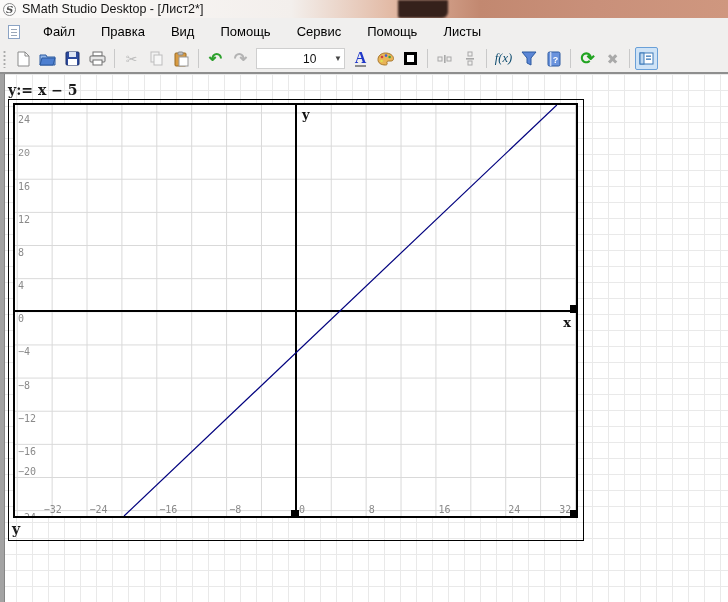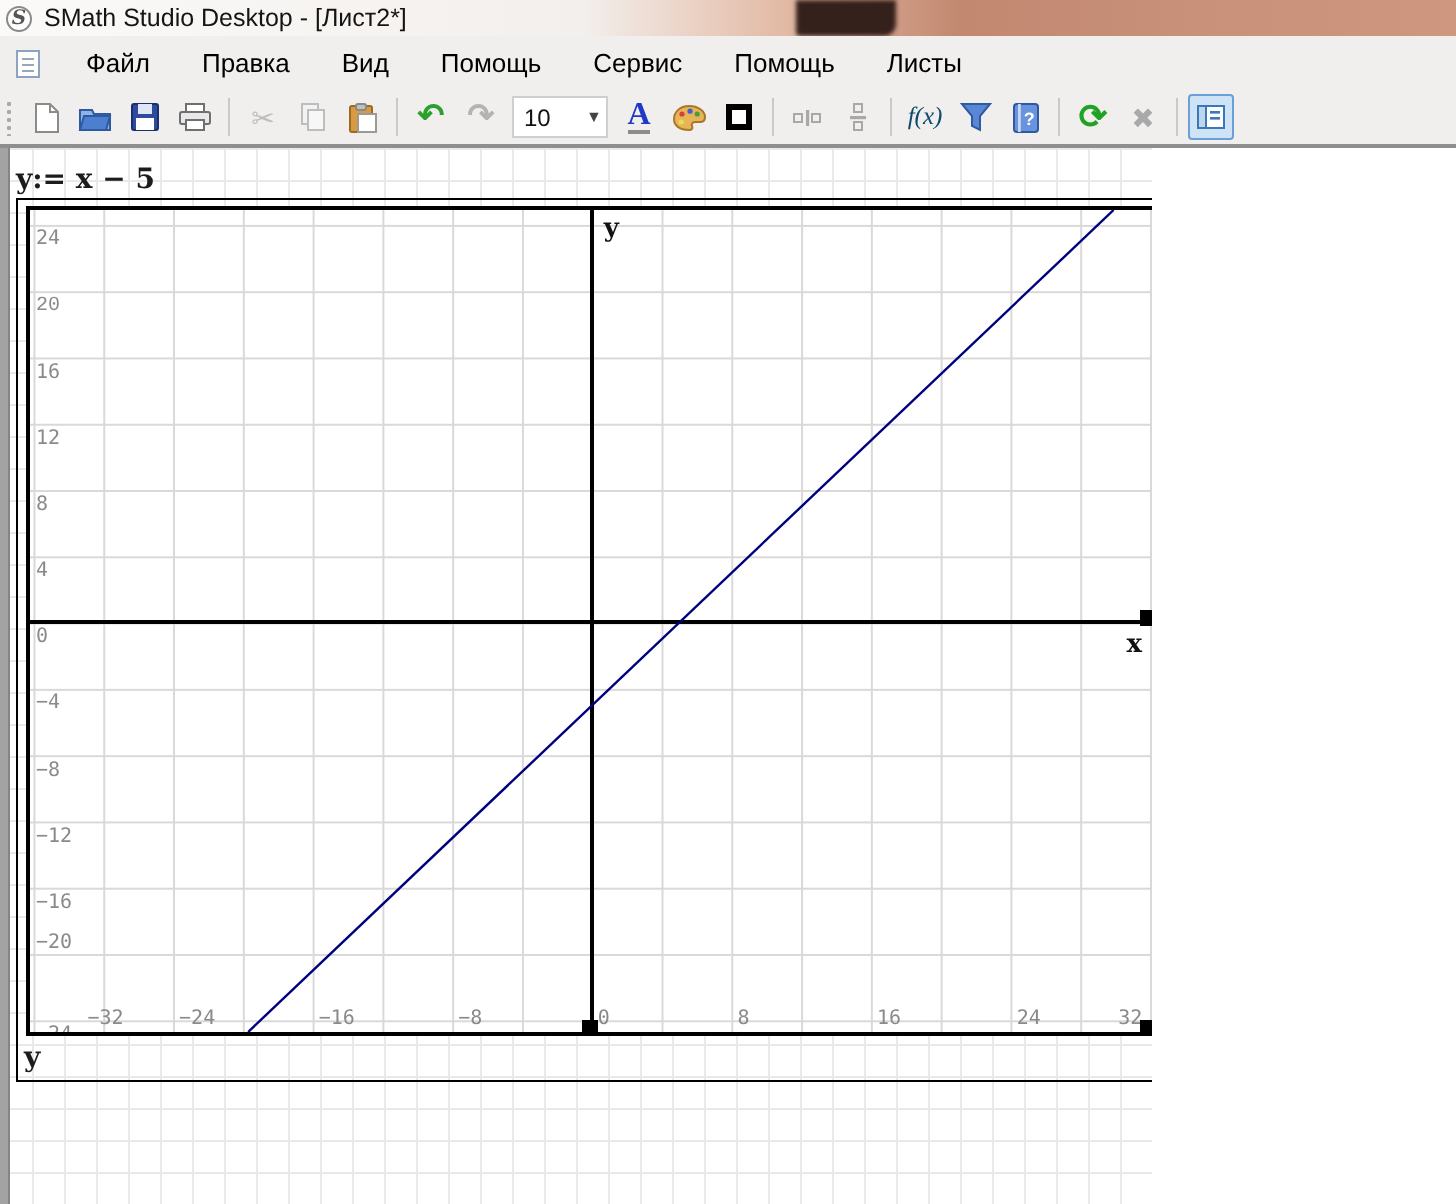--- a/index.html
+++ b/index.html
@@ -30,28 +30,28 @@
   .tbtn svg{display:block;}
   .tsep{width:1px;height:19px;background:#c9c9c9;margin:0 4px;}
   .glyph{font-size:15px;line-height:1;}
   .glyph-undo{color:#2ca02c;font-weight:bold;font-size:16px;}
   .glyph-redo{color:#b3b3b3;font-weight:bold;font-size:16px;}
   .glyph-cut{color:#bdbdbd;font-size:14px;}
   .glyph-refresh{color:#21a321;font-weight:bold;font-size:17px;}
   .glyph-stop{color:#a9a9a9;font-size:14px;}
   .font-a{font:bold 16px "Liberation Serif",serif;color:#2038c8;border-bottom:2px solid #8c8c8c;line-height:15px;}
   .fx-label{font:italic 12.5px "Liberation Serif",serif;color:#0c4a6e;}
-  .combo{width:46px;height:19px;background:#fff;border:1px solid #cfcfcf;display:flex;align-items:center;margin:16px 3px;}
+  .combo{width:46px;height:19px;background:#fff;border:1px solid #cfcfcf;display:flex;align-items:center;margin:16px 3px;padding-left:41px;}
   .combo-value{flex:1;font-size:12px;color:#111;padding-left:5px;}
   .combo-arrow{width:12px;font-size:8px;color:#444;text-align:center;}
   .tbtn.selected{border:1px solid #6aa0d8;background:#cfe3f6;border-radius:2px;box-sizing:border-box;}
   .border-icon{width:13px;height:13px;border:3px solid #000;box-sizing:border-box;background:#fff;}
 
   
-  .worksheet{position:absolute;left:0;top:74px;width:576px;height:528px;background-color:#fff;
+  .worksheet{position:absolute;left:0;top:74px;width:728px;height:528px;background-color:#fff;
     background-image:linear-gradient(to right,#e9e9e9 1px,transparent 1px),linear-gradient(to bottom,#e9e9e9 1px,transparent 1px);
     background-size:16px 16px;overflow:hidden;}
   .ws-left-strip{position:absolute;left:0;top:0;width:4px;height:100%;background:#a3a3a3;border-right:1px solid #858585;}
   .expression{position:absolute;left:8px;top:8px;font:600 14px "DejaVu Serif",serif;color:#1c1c1c;white-space:nowrap;}
 
   
   .plot-selection{position:absolute;left:8px;top:25px;width:576px;height:442px;border:1px solid #000;box-sizing:border-box;background:transparent;}
   .graph-box{position:absolute;left:4px;top:3px;width:565px;height:415px;border:2px solid #000;box-sizing:border-box;background:#fff;}
   .graph-area{position:absolute;left:0;top:0;width:561px;height:411px;overflow:hidden;
     background-image:linear-gradient(to right,#d9d9d9 1px,transparent 1px),linear-gradient(to bottom,#d9d9d9 1px,transparent 1px);}

